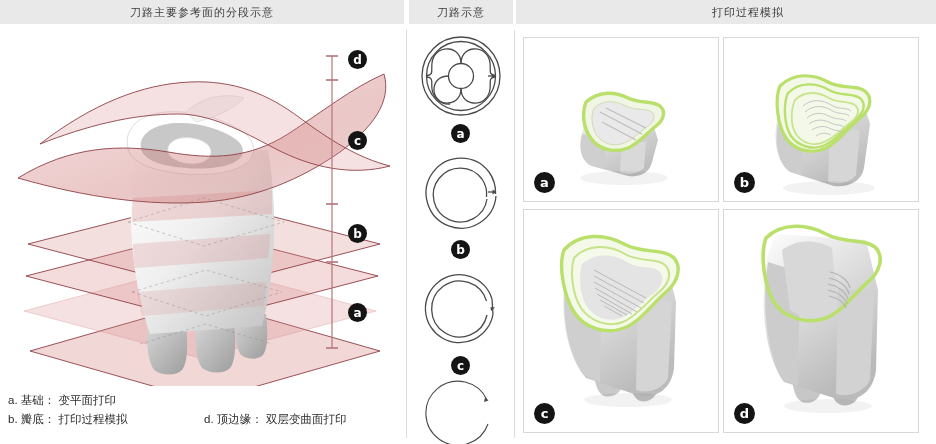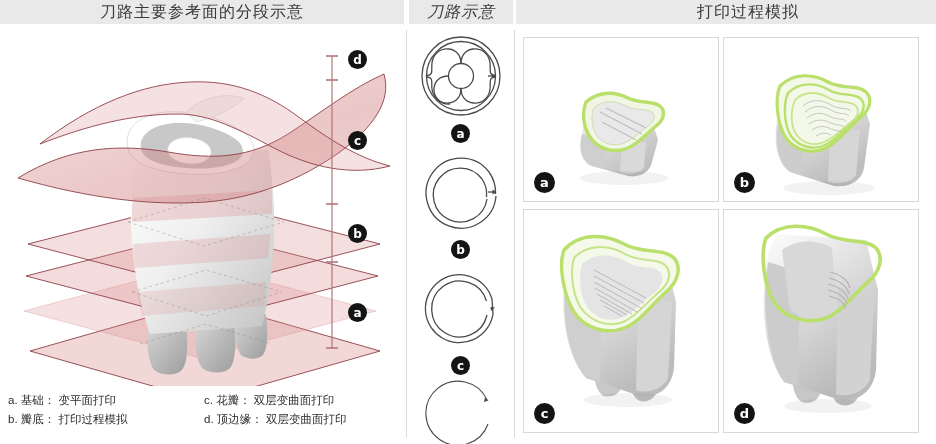--- a/index.html
+++ b/index.html
@@ -10,24 +10,24 @@
     overflow:hidden;
     position:relative;
   }
   .root{position:relative;width:936px;height:444px;}
 
   
   .hdr{
     position:absolute;top:0;height:24px;
     background:#e9e9e9;
     display:flex;align-items:center;justify-content:center;
-    color:#3a3a3a;font-size:16px;letter-spacing:1px;
+    color:#3a3a3a;font-size:11px;letter-spacing:1px;
   }
   .hdr.h1{left:0;width:404px;}
-  .hdr.h2{left:409px;width:104px;font-style:italic;}
+  .hdr.h2{left:409px;width:104px;}
   .hdr.h3{left:516px;width:464px;}
 
   
   .vsep{position:absolute;top:30px;width:1px;background:#dcdcdc;}
 
   
   .left{position:absolute;left:0;top:26px;width:404px;height:418px;}
   .left svg{position:absolute;left:0;top:0;}
 
   
@@ -196,21 +196,20 @@
           <span>b</span>
         </div>
       <div class="badge" style="left:30px;top:277px;">
           <span>a</span>
         </div>
     </div>
 
     <div class="legend">
       <div class="lrow">
         <div class="lcell">a. 基础：  变平面打印</div>
-        <div class="lcell">c. 花瓣：  双层变曲面打印</div>
       </div>
       <div class="lrow">
         <div class="lcell">b. 瓣底：  打印过程模拟</div>
         <div class="lcell">d. 顶边缘：  双层变曲面打印</div>
       </div>
     </div>
   </div>
 
   <div class="mid">
 

